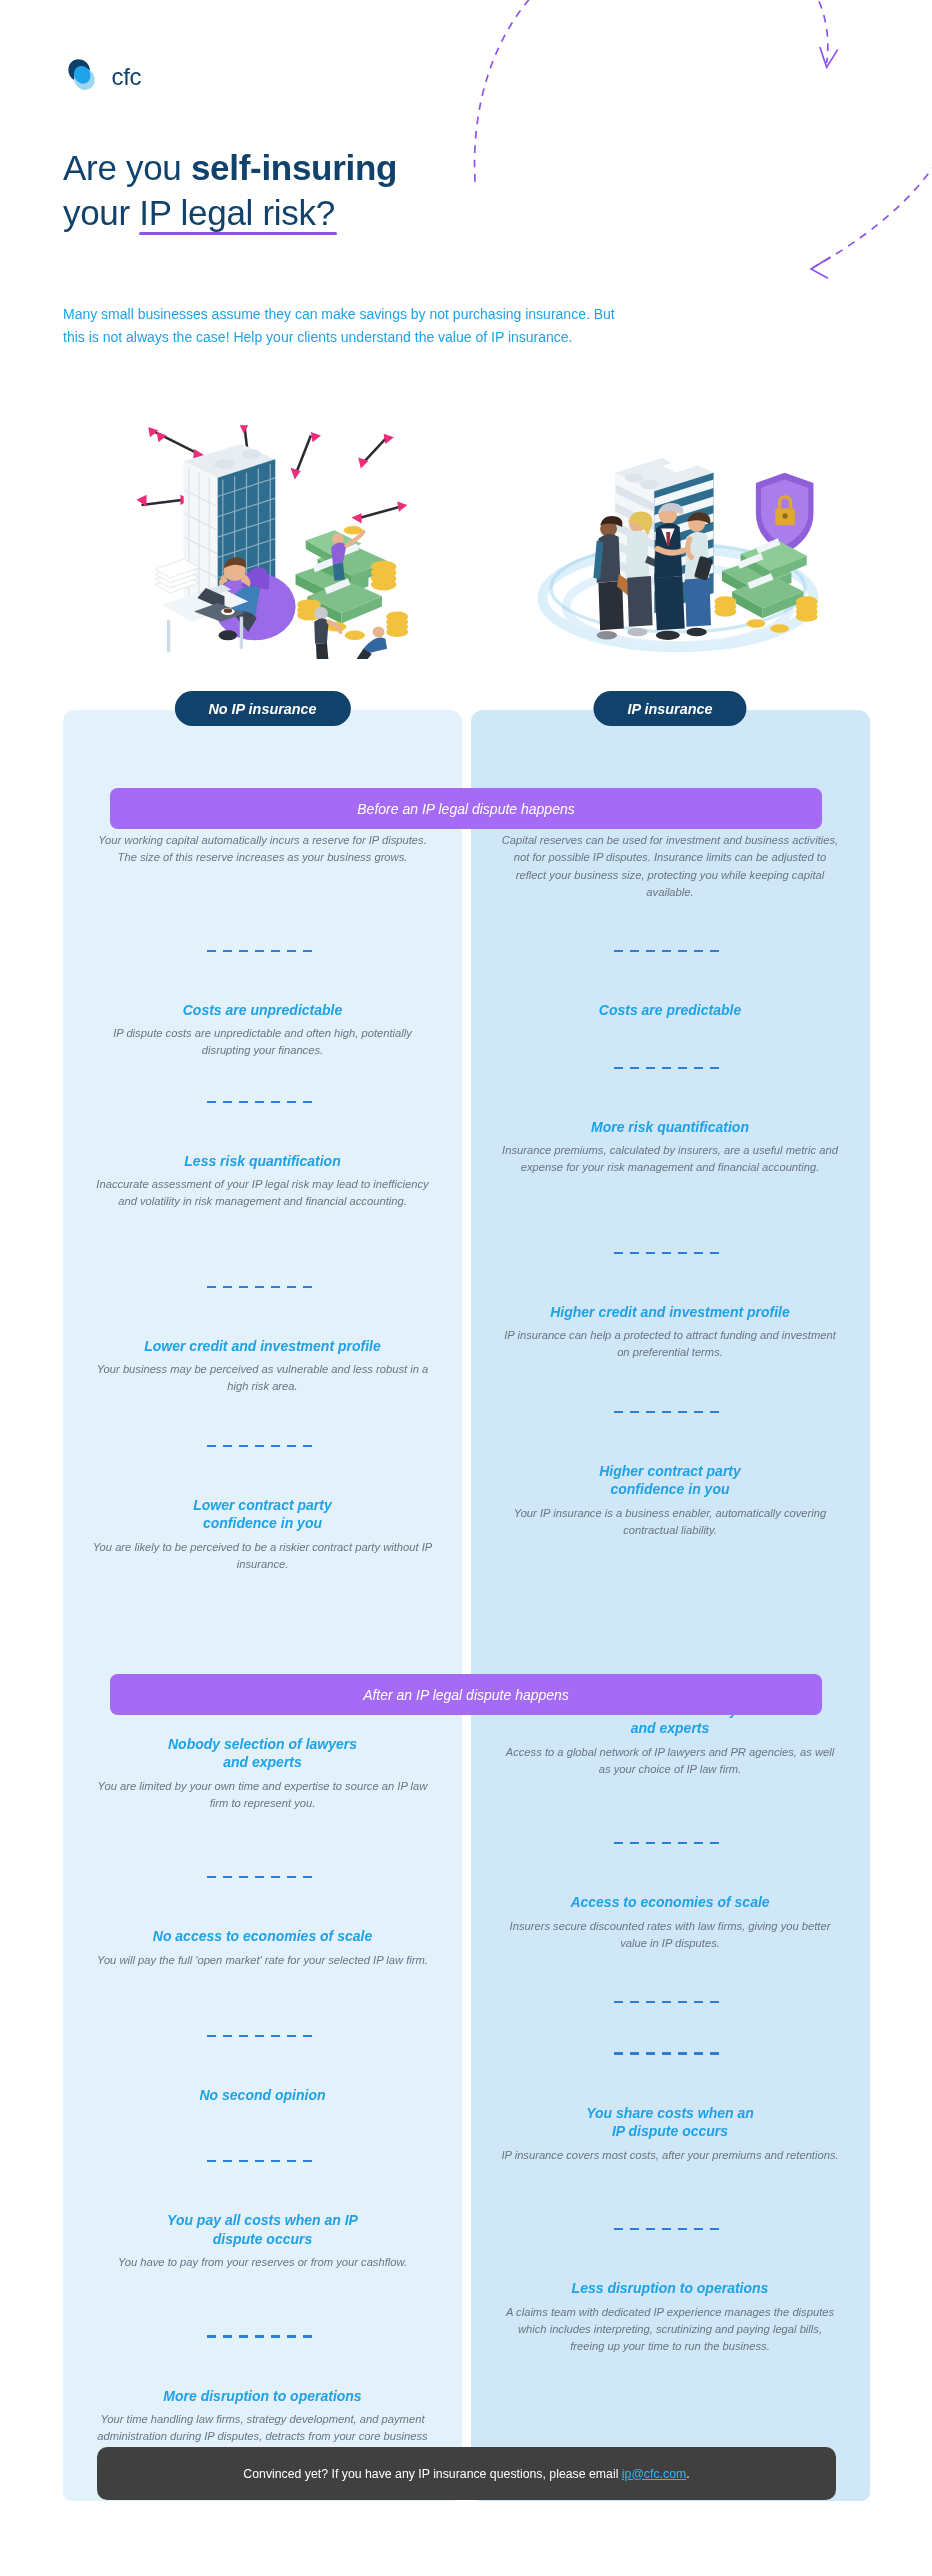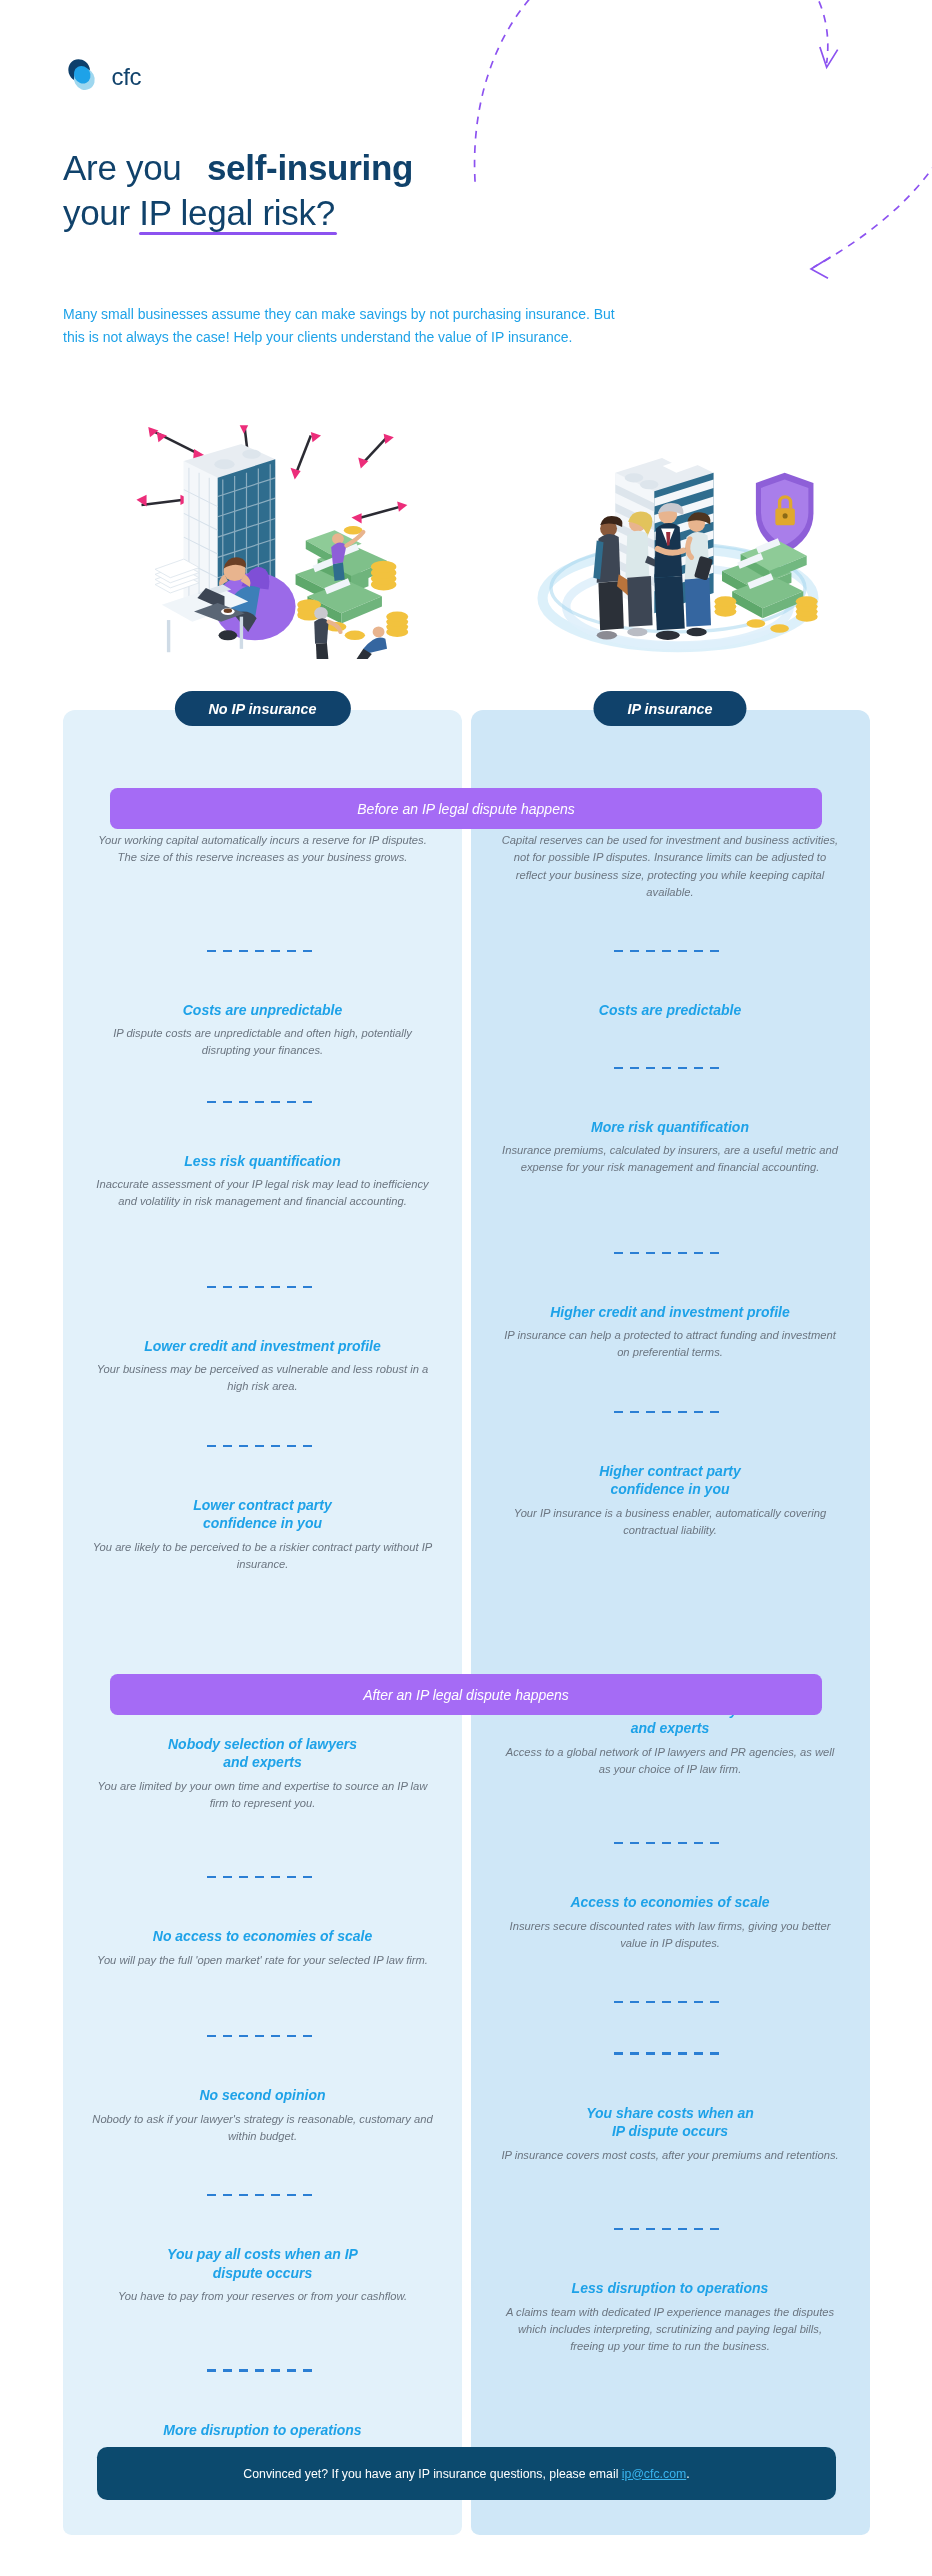--- a/index.html
+++ b/index.html
@@ -35,21 +35,21 @@
 
   .headline {
     position: absolute;
     top: 146px; left: 63px;
     font-size: 35px;
     line-height: 1.28;
     color: #10426b;
     font-weight: 300;
     letter-spacing: -0.3px;
   }
-  .headline b { font-weight: 700; margin-left: 16px; }
+  .headline b { font-weight: 700; }
   .underline-word {
     position: relative;
     display: inline-block;
   }
   .underline-word::after {
     content: "";
     position: absolute;
     left: 0; right: -1.7px; bottom: 0.8px;
     height: 2.5px;
     background: #8c52f0;
@@ -152,21 +152,21 @@
     background-image: repeating-linear-gradient(to right,
        #2b7fd4 0, #2b7fd4 9.3px, transparent 9.3px, transparent 16px);
   }
 
   
   .footer {
     position: absolute;
     left: 97px;
     top: 2447px;
     width: 739px;
-    background: #0c4a6e;
+    background: #404040;
     border-radius: 10.2px;
     padding: 19.5px 17px;
     text-align: center;
   }
   .footer-text {
     color: #ffffff;
     font-size: 12.3px;
     font-weight: 400;
   }
   .footer-link {
@@ -496,21 +496,20 @@
             <div class="item">
               <div class="item-title">No access to economies of scale</div>
               <div class="item-body">You will pay the full 'open market' rate for your selected IP law firm.</div>
             </div>
           </div>
           <div style="height: 66px;"></div>
           <div class="sep"></div>
           <div style="padding-top: 49px;">
             <div class="item">
               <div class="item-title">No second opinion</div>
-              <div class="item-body">Nobody to ask if your lawyer's strategy is reasonable, customary and within budget.</div>
             </div>
           </div>
           <div style="height: 49px;"></div>
           <div class="sep"></div>
           <div style="padding-top: 49px;">
             <div class="item">
               <div class="item-title">You pay all costs when an IP
 dispute occurs</div>
               <div class="item-body">You have to pay from your reserves or from your cashflow.</div>
             </div>

